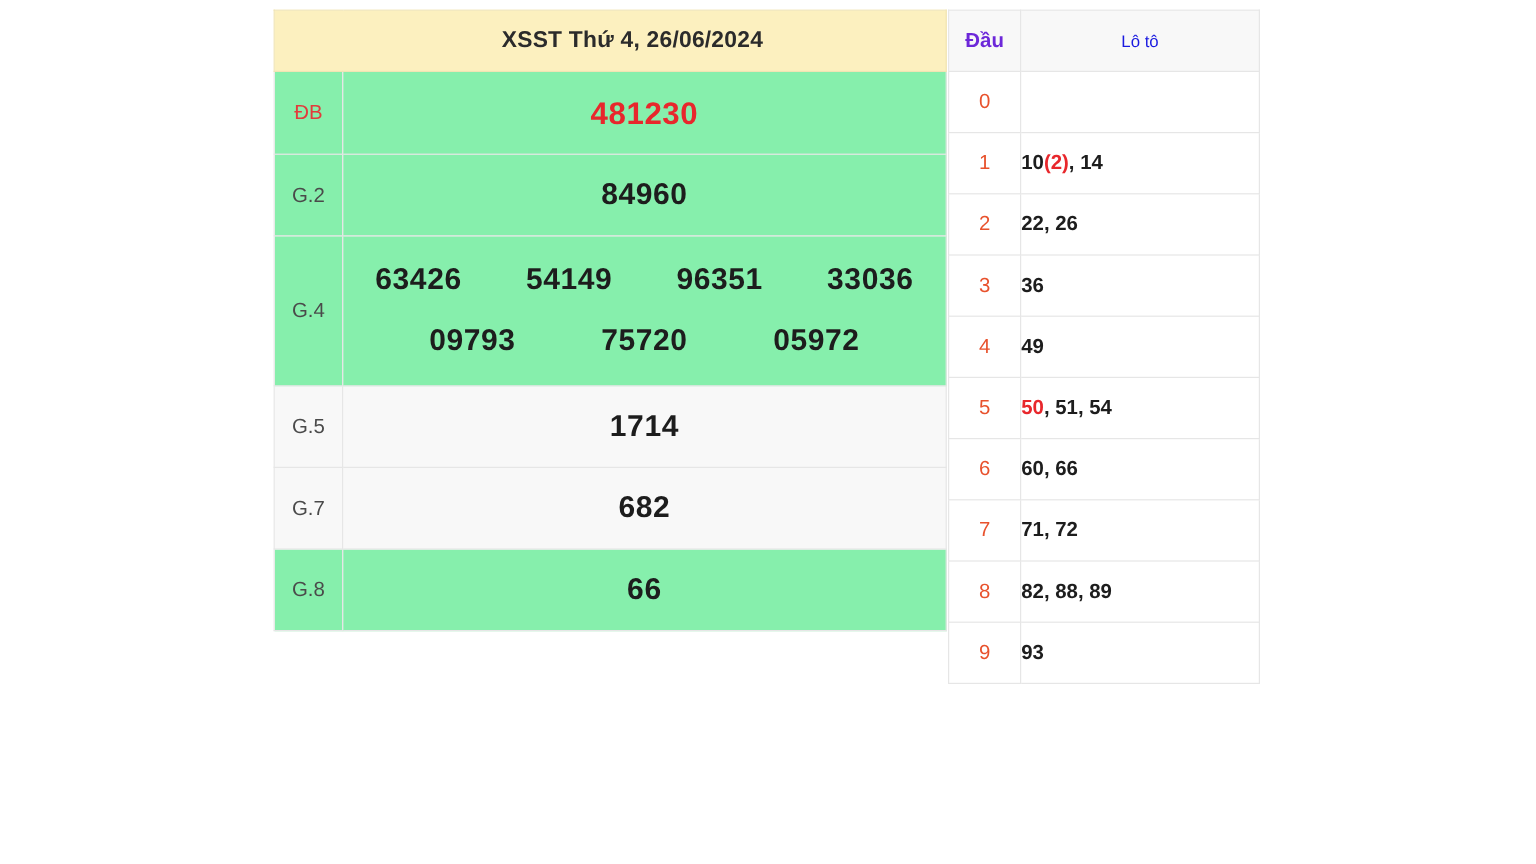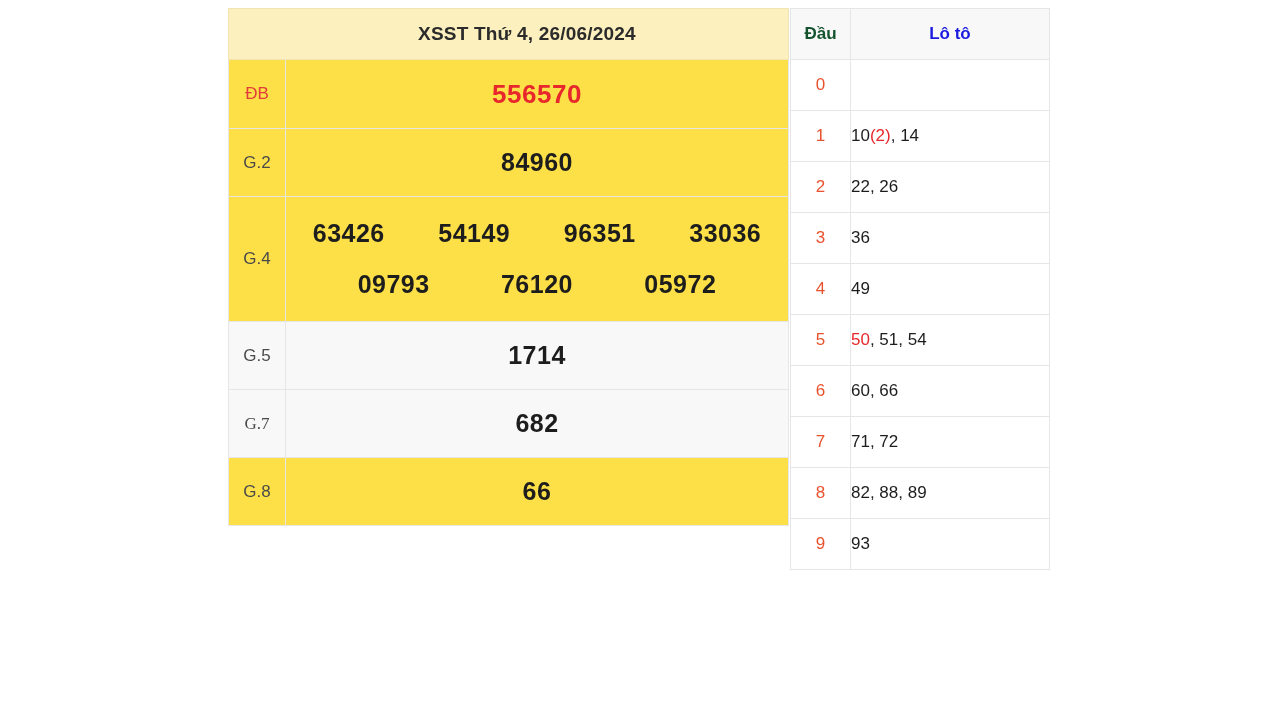--- a/index.html
+++ b/index.html
@@ -58,21 +58,21 @@
   }
   .prize-label.db {
     color: #e23b3b;
   }
 
   .prize-values {
     text-align: center;
   }
 
   .row-shade td { background: #f8f8f8; }
-  .row-plain td { background: #fde047; }
+  .row-plain td { background: #86efac; }
 
   .num-row {
     display: flex;
     justify-content: space-around;
     align-items: center;
     width: 100%;
   }
   .num {
     font-size: 25px;
     font-weight: bold;
@@ -85,21 +85,21 @@
     font-size: 26px;
   }
 
   .r-db      { height: 68px; }
   .r-g1      { height: 68px; }
   .r-g2      { height: 67px; }
   .r-g3      { height: 67px; }
   .r-g4      { height: 124px; }
   .r-g5      { height: 67px; margin-top: 16px; }
   .r-g6      { height: 67px; }
-  .r-g7      { height: 67px; font-family: Liberation Serif, serif; }
+  .r-g7      { height: 67px; }
   .r-g8      { height: 67px; }
 
   .g4-stack {
     display: flex;
     flex-direction: column;
     justify-content: center;
     gap: 22px;
     width: 100%;
   }
   .g4-stack .num-row.line2 {
@@ -128,39 +128,39 @@
   .loto-head td {
     background: #f8f8f8;
     height: 50px;
     text-align: center;
     vertical-align: middle;
   }
   .loto-head .h-dau {
     width: 60px;
     font-size: 17px;
     font-weight: bold;
-    color: #14532d;
+    color: #6d28d9;
   }
   .loto-head .h-loto {
-    font-size: 17px;
-    font-weight: bold;
+    font-size: 14px;
+    font-weight: normal;
     color: #1a1ae0;
   }
 
   .loto-row td { height: 50px; vertical-align: middle; background: #ffffff; }
   .loto-dau {
     width: 60px;
     text-align: center;
     font-size: 17px;
     color: #e8522d;
   }
   .loto-vals {
     padding-left: 14px;
     font-size: 17px;
-    font-weight: normal;
+    font-weight: bold;
     color: #1d1d1d;
     white-space: nowrap;
     margin-top: 40px;
   }
   .loto-vals .hot { color: #e8272c; }
   .loto-vals .paren { color: #e8272c; }
 </style>
 </head>
 <body>
 
@@ -175,21 +175,21 @@
       <tr>
         <td class="result-header-cell" colspan="2">
           <span class="result-header-text">XSST Thứ 4, 26/06/2024</span>
         </td>
       </tr>
     <tr class="row-plain">
           <td class="prize-label db r-db">ĐB</td>
           <td class="prize-values">
             <div>
               <div class="num-row one-center">
-                <span class="num special">556570</span>
+                <span class="num special">481230</span>
               </div>
             </div>
           </td>
         </tr>
         <tr class="row-plain">
           <td class="prize-label  r-g2">G.2</td>
           <td class="prize-values">
             <div>
               <div class="num-row one-center">
                 <span class="num">84960</span>
@@ -202,21 +202,21 @@
           <td class="prize-values">
             <div class="g4-stack">
               <div class="num-row">
                 <span class="num">63426</span>
                 <span class="num">54149</span>
                 <span class="num">96351</span>
                 <span class="num">33036</span>
               </div>
               <div class="num-row line2">
                 <span class="num">09793</span>
-                <span class="num">76120</span>
+                <span class="num">75720</span>
                 <span class="num">05972</span>
               </div>
             </div>
           </td>
         </tr>
         <tr class="row-shade">
           <td class="prize-label  r-g5">G.5</td>
           <td class="prize-values">
             <div>
               <div class="num-row one-center">

